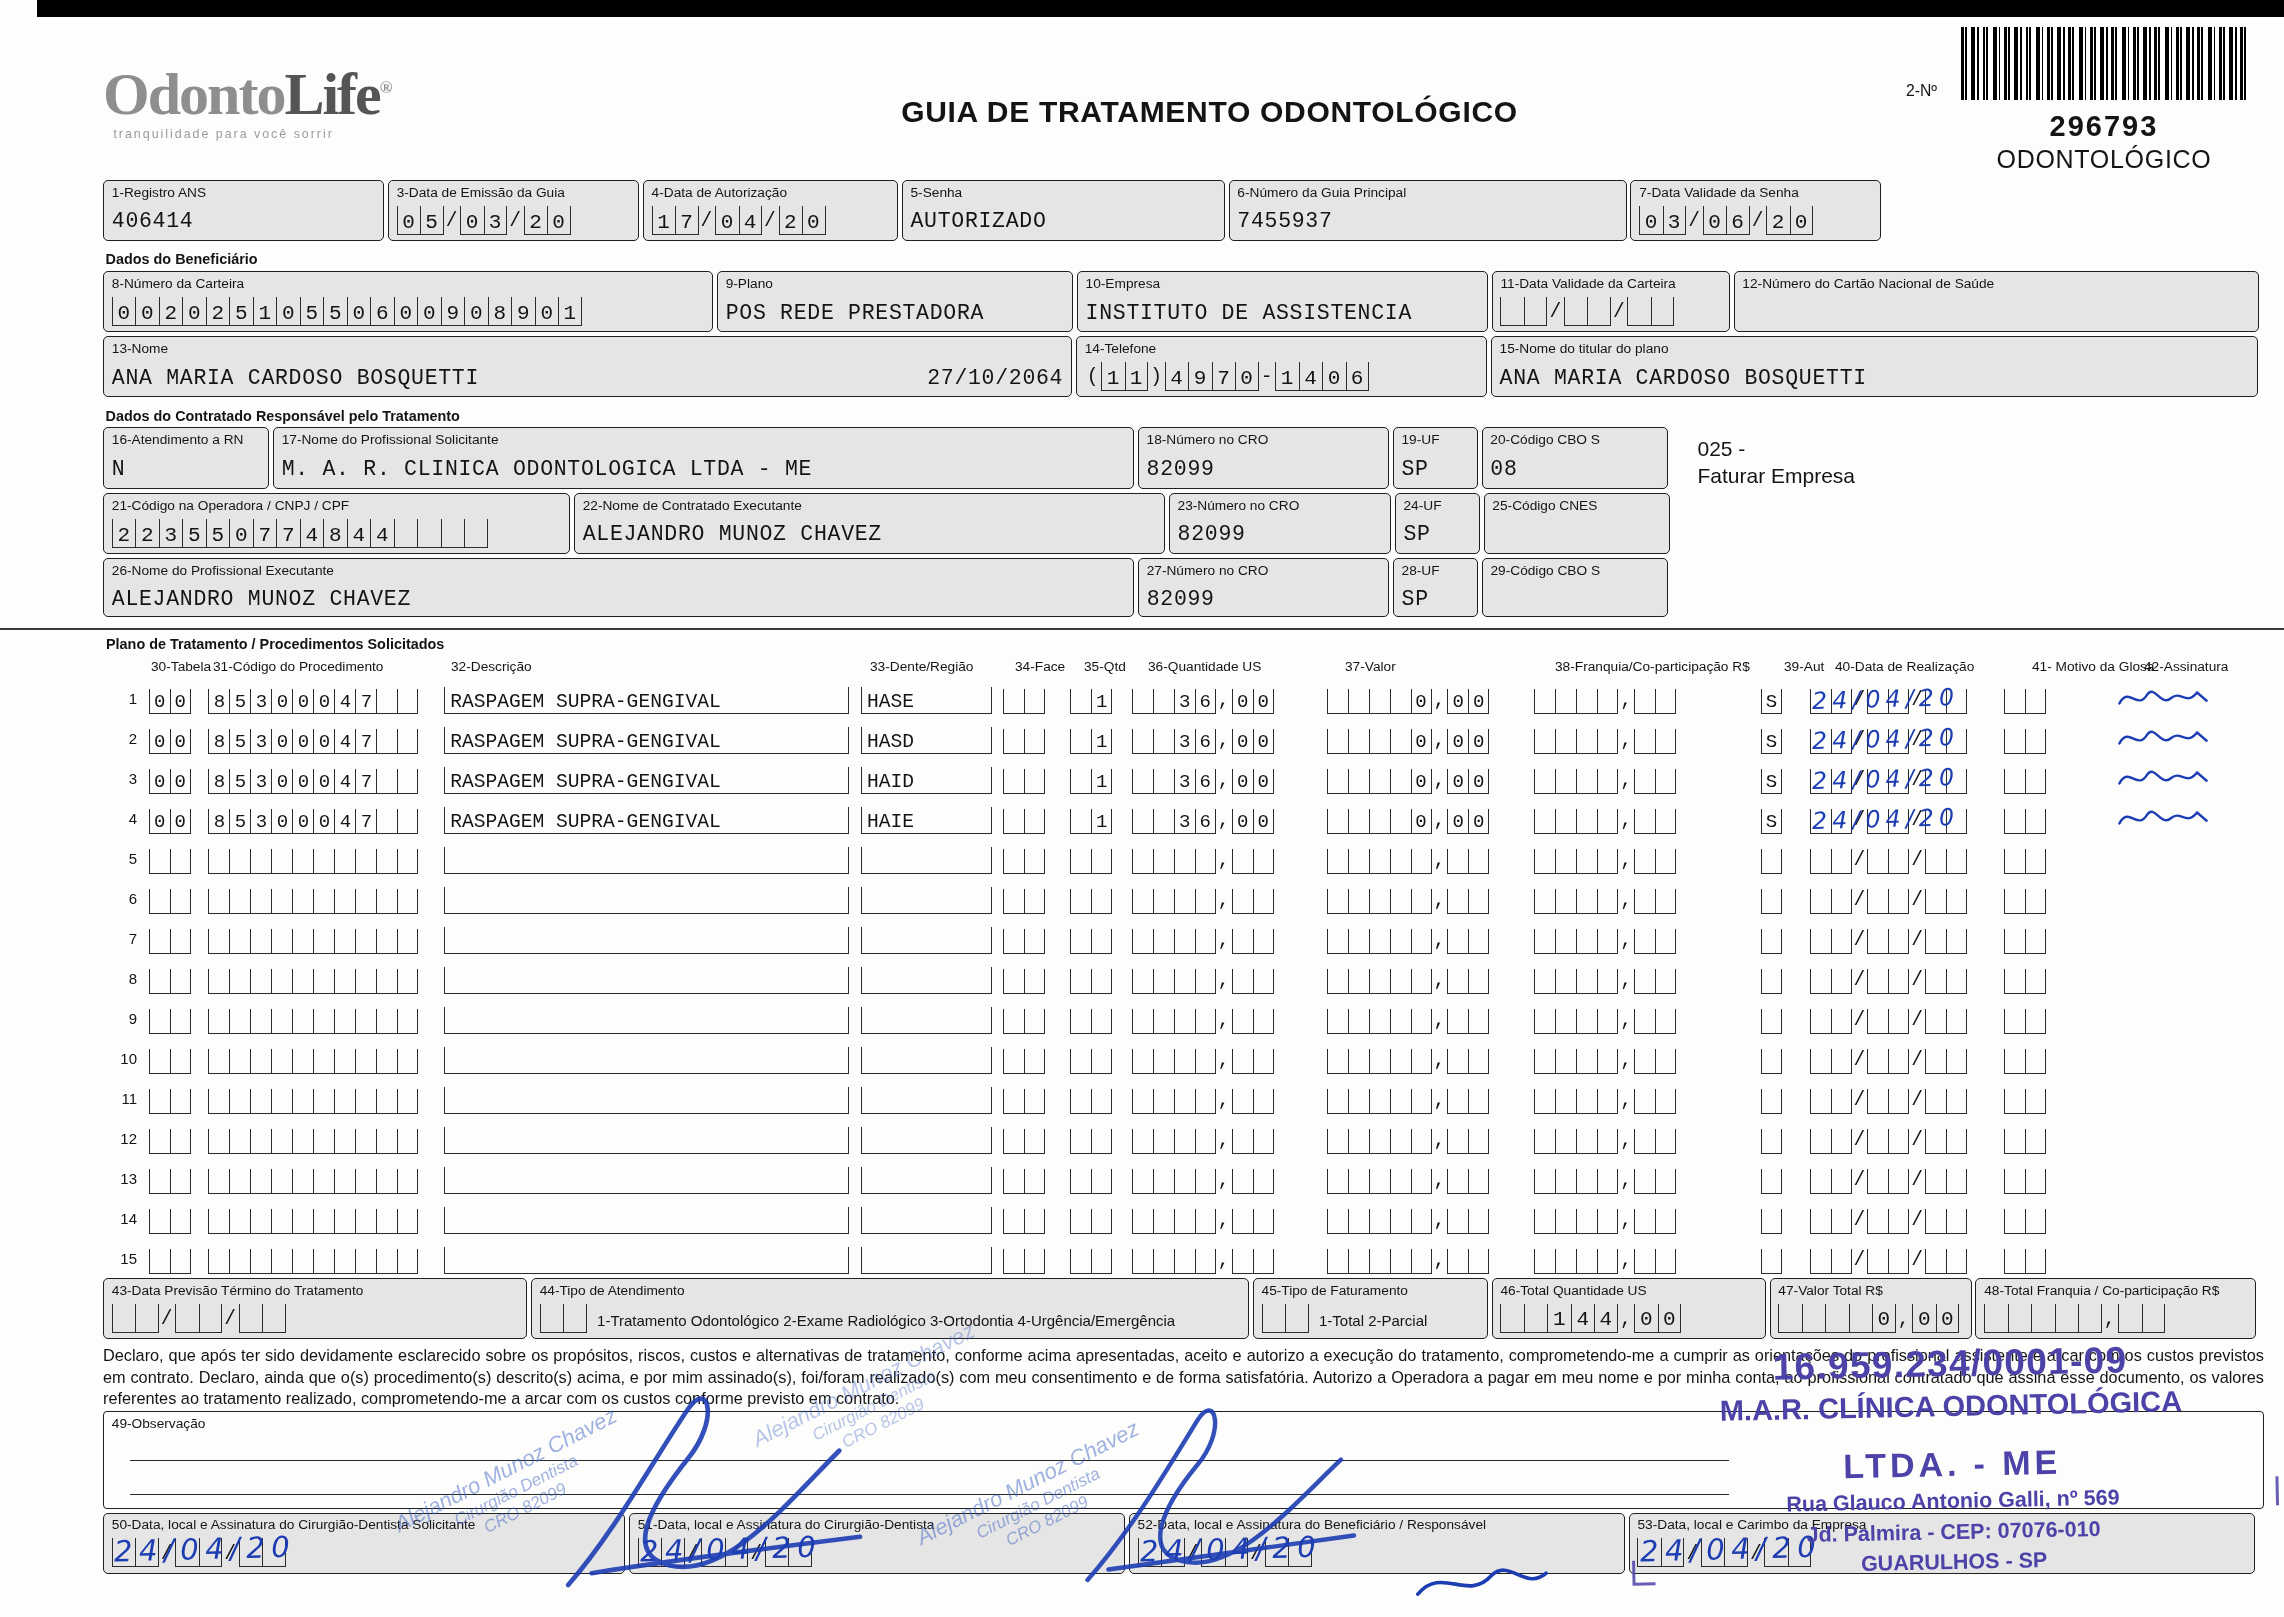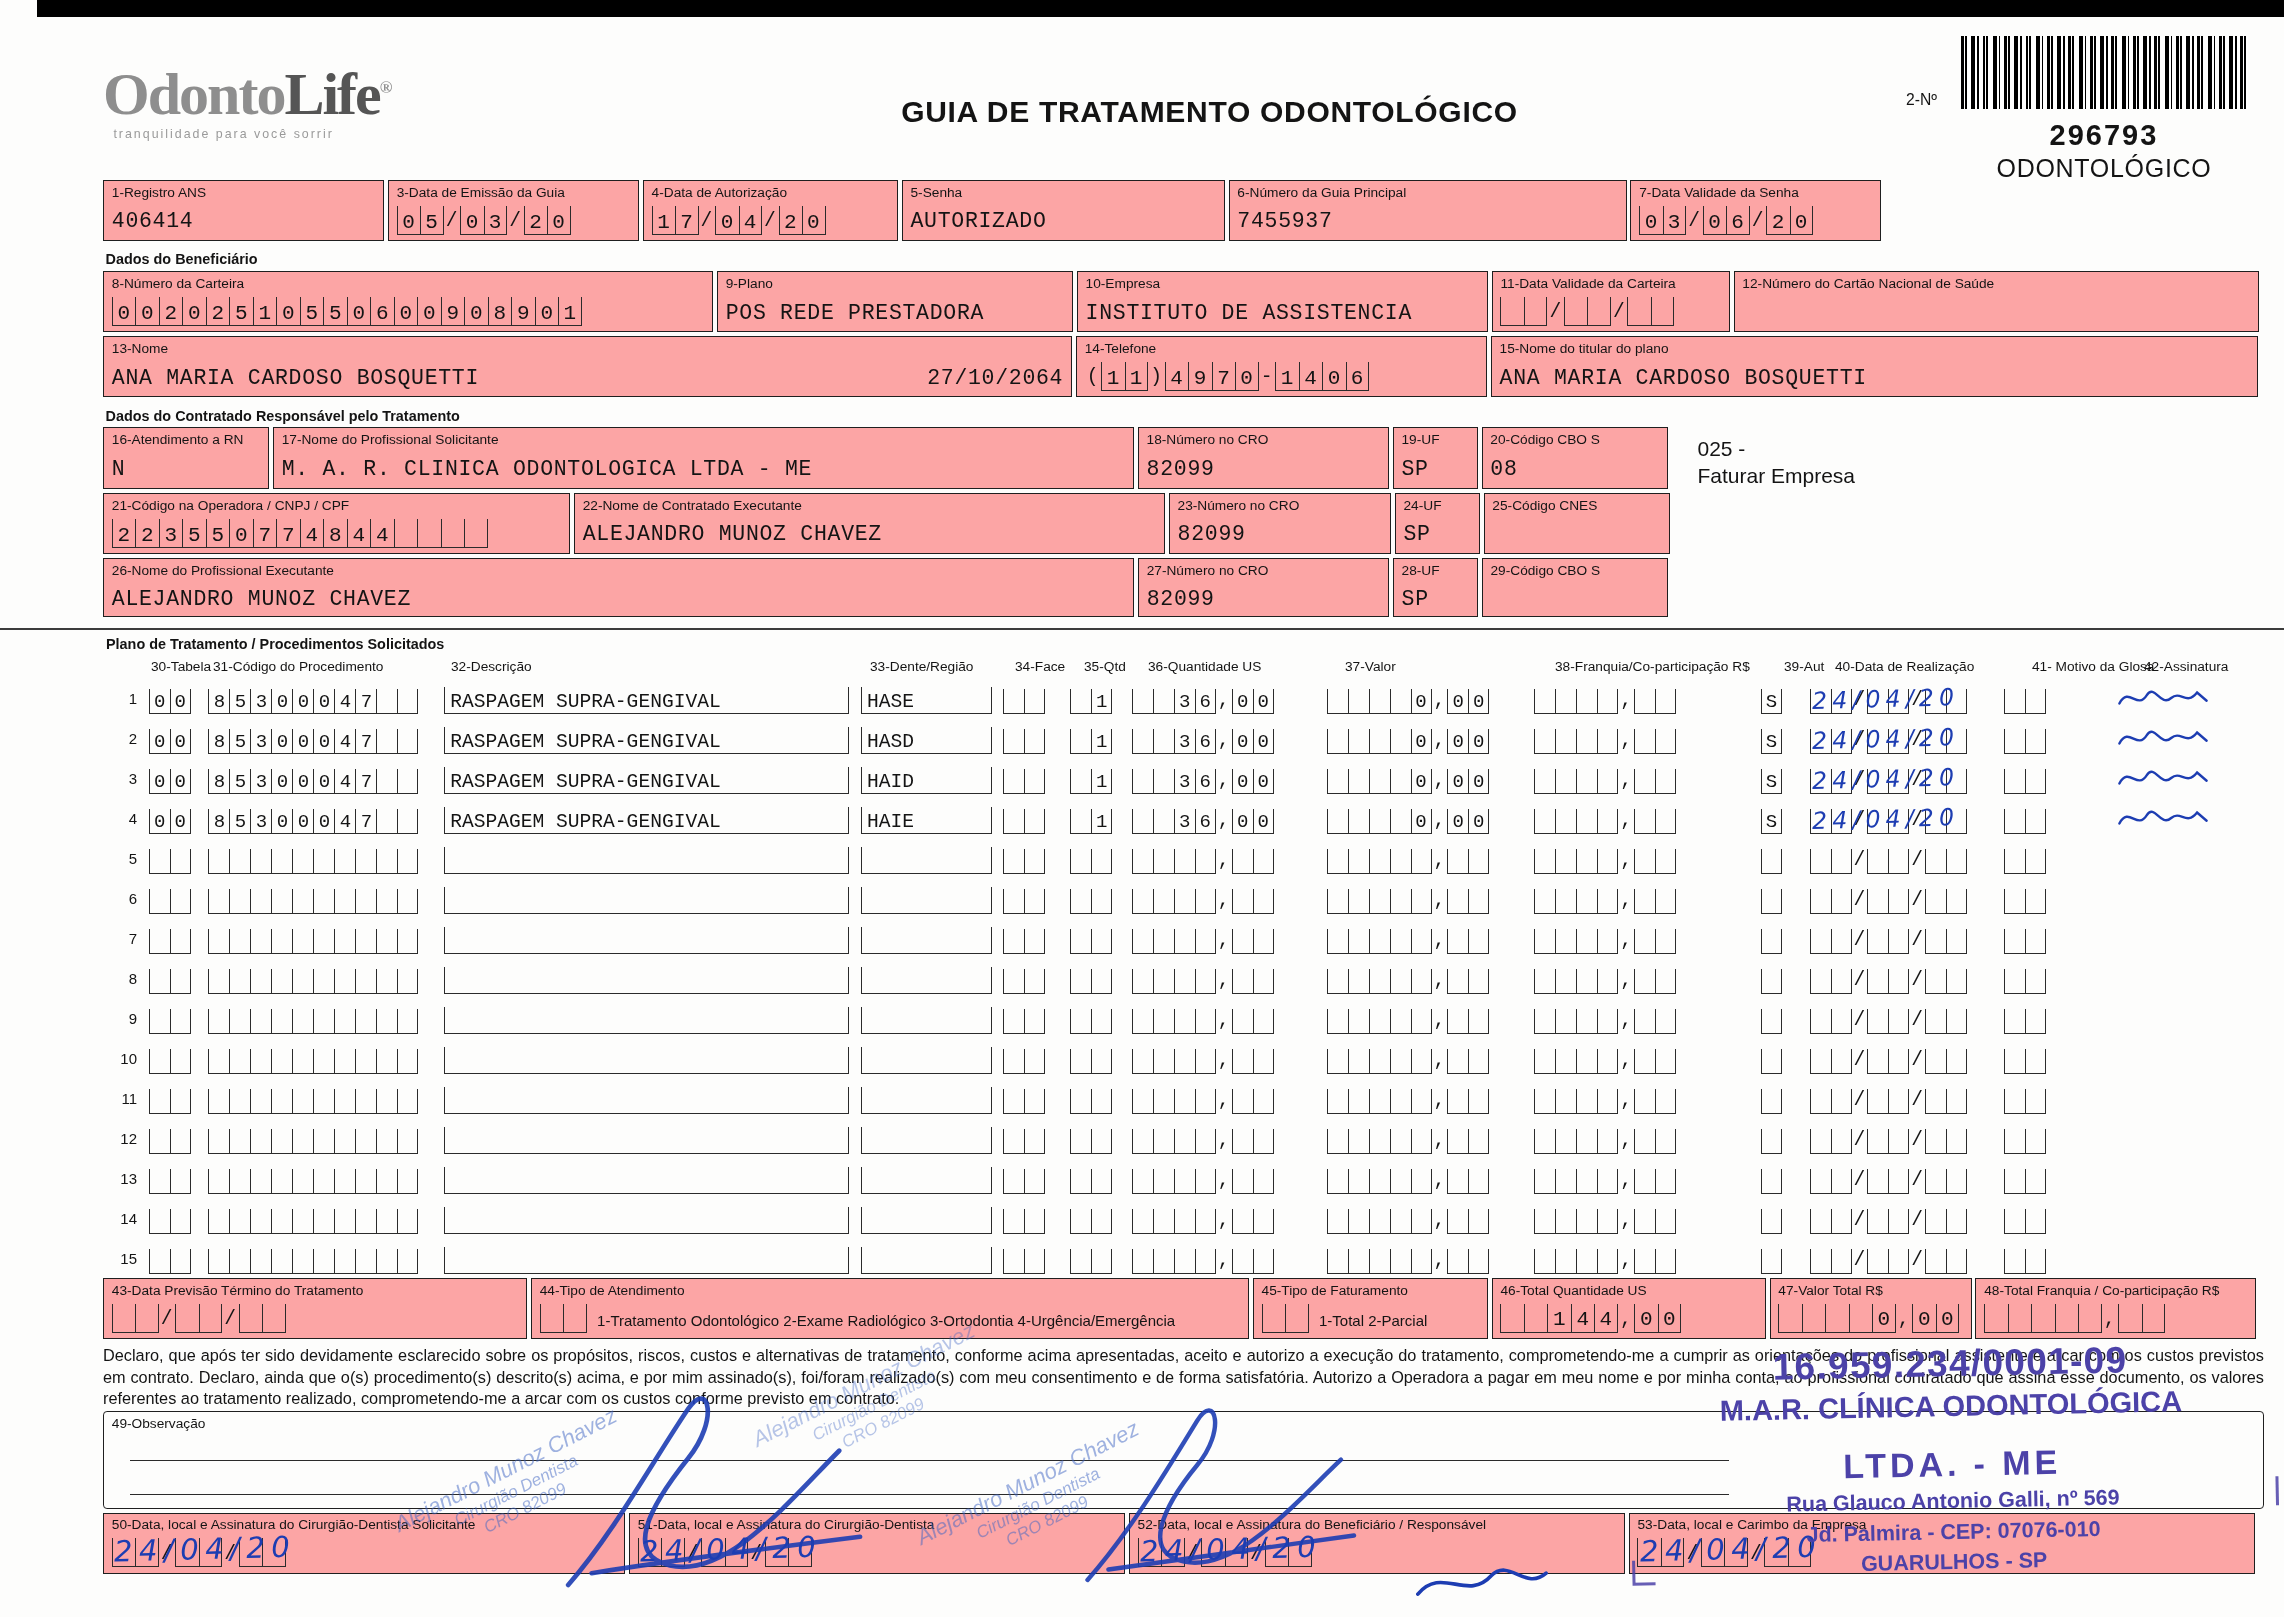--- a/index.html
+++ b/index.html
@@ -9,28 +9,28 @@
 .content{position:absolute;left:103px;top:22px;width:2161px}
 
 .header{display:flex;height:154px;position:relative}
 .logo{width:457px;padding-top:42px}
 .logo-main{font-size:60px;font-weight:bold;letter-spacing:-2px;color:#8e8e8e;line-height:1;font-family:Liberation Serif, serif}
 .logo-life{color:#555}
 .logo-reg{font-size:17px;vertical-align:super;color:#8e8e8e}
 .logo-tag{font-size:12.4px;color:#9a9a9a;letter-spacing:2px;margin:2.6px 0 0 10.4px}
 .title{flex:1;text-align:center;padding-top:73px;font-size:30px;font-weight:bold;letter-spacing:0.7px}
 .hdr-spacer{width:405px}
-.bc-col{position:absolute;right:13px;top:14px;width:294px;text-align:center}
+.bc-col{position:absolute;right:13px;top:5px;width:294px;text-align:center}
 .bc-label{position:absolute;left:-51px;top:55px;font-size:15.7px}
 .barcode{width:287px;height:73px;margin:0 auto;background:repeating-linear-gradient(90deg,#000 0 2.6px,#fff 2.6px 3.9px,#000 3.9px 5.9px,#fff 5.9px 10.4px,#000 10.4px 14.4px,#fff 14.4px 16.3px,#000 16.3px 17.6px,#fff 17.6px 21.5px)}
 .bc-num{font-size:29px;font-weight:bold;letter-spacing:2px;margin-top:10.4px}
 .bc-int{font-size:25px;letter-spacing:0.7px;margin-top:1.3px}
 
 .frow{display:flex;gap:3.9px;margin-top:3.9px}
-.fbox{border:1.6px solid #1f1f1f;border-radius:0;padding:3.9px 7.8px;min-height:59px;background:#fca5a5;flex:0 0 auto}
+.fbox{border:1.6px solid #1f1f1f;border-radius:5px;padding:3.9px 7.8px;min-height:59px;background:#e5e5e5;flex:0 0 auto}
 .flabel{font-size:13.7px;line-height:1.15;white-space:nowrap}
 .fval{margin-top:5.2px;font-family:"Liberation Mono",monospace;font-size:21.5px;min-height:29px;display:flex;align-items:flex-end;letter-spacing:0.7px;padding-bottom:1.3px}
 .fval.split{justify-content:space-between;width:100%}
 .seclabel{font-size:14.4px;font-weight:bold;margin:10.4px 0 1.3px 2.6px}
 .plano-label{border-top:2px solid #3c3c3c;margin-left:-103px;margin-right:-19.6px;padding-left:106px;padding-top:6.5px}
 .note{margin-left:26px;padding-top:9px;font-family:Liberation Sans, sans-serif;font-size:21px;line-height:1.25}
 
 .comb{display:inline-flex}
 .cc{display:inline-flex;align-items:flex-end;justify-content:center;width:23.5px;height:29px;border-left:1.3px solid #2b2b2b;border-bottom:1.3px solid #2b2b2b;font-family:"Liberation Mono",monospace;font-size:21px;line-height:1.05}
 .comb .cc:last-child{border-right:1.3px solid #2b2b2b}

